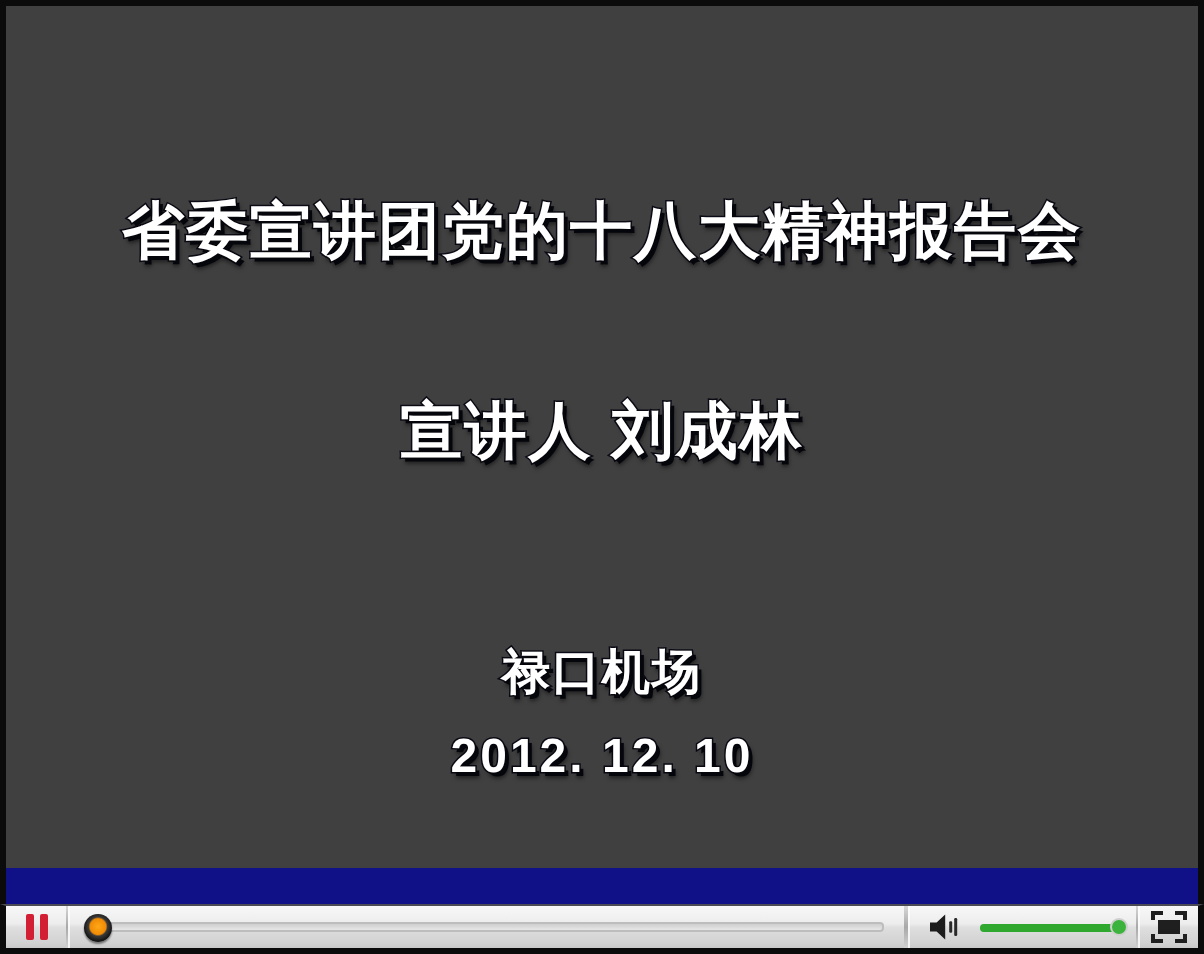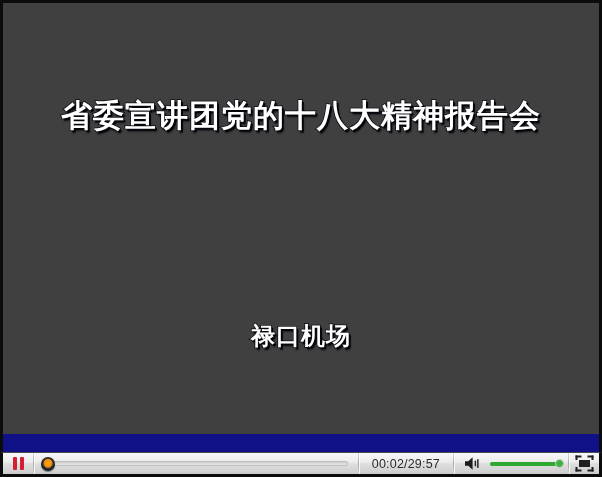--- a/index.html
+++ b/index.html
@@ -229,21 +229,23 @@
 </style>
 </head>
 <body>
 
 <div id="player">
 
   <div id="video-area">
 
     <div id="slide">
       <div class="slide-line" id="slide-title">省委宣讲团党的十八大精神报告会</div>
+      <div class="slide-line" id="slide-speaker">宣讲人  刘成林</div>
       <div class="slide-line" id="slide-location">禄口机场</div>
+      <div class="slide-line" id="slide-date">2012. 12. 10</div>
     </div>
 
     <div id="letterbox"></div>
   </div>
 
   <div id="control-bar">
 
     <div class="cell" id="pause-button">
       <span class="bars">
         <span class="bar"></span>
@@ -255,21 +257,20 @@
 
     <div class="cell" id="progress-cell">
       <div id="progress-track">
         <div id="progress-fill" style="width: 1.1%;"></div>
         <div id="progress-handle" style="left: 1.1%;"></div>
       </div>
     </div>
 
     <div class="sep"></div>
 
-    <div class="cell" id="time-cell">00:02/29:57</div>
 
     <div class="sep"></div>
 
     <div class="cell" id="volume-cell">
       <svg id="speaker-icon" width="20" height="15" viewBox="0 0 20 15">
         <path d="M1 5.2 h3.3 L8.6 1.3 v12.4 L4.3 9.8 H1 Z" fill="#1c1c1c"></path>
         <rect x="10.6" y="4.6" width="1.5" height="5.8" rx="0.6" fill="#2a2a2a"></rect>
         <rect x="13.1" y="3.0" width="1.5" height="9.0" rx="0.6" fill="#2a2a2a"></rect>
       </svg>
       <div id="volume-track">

